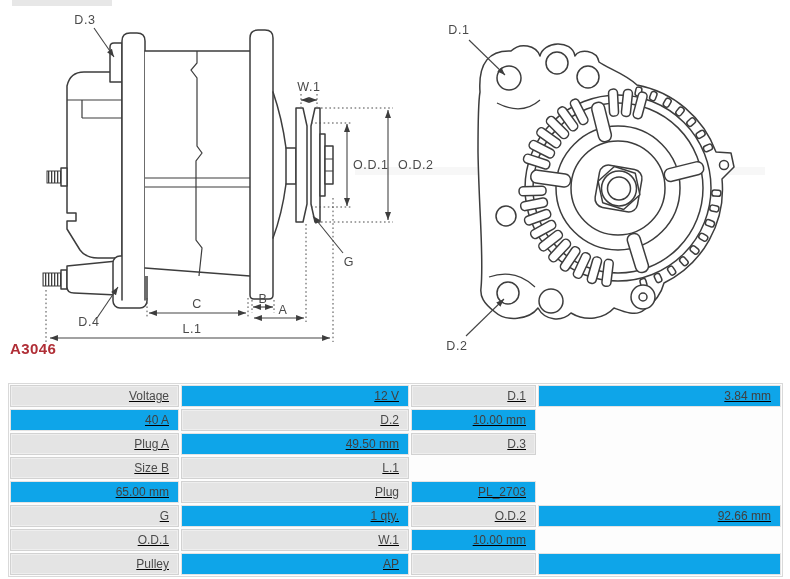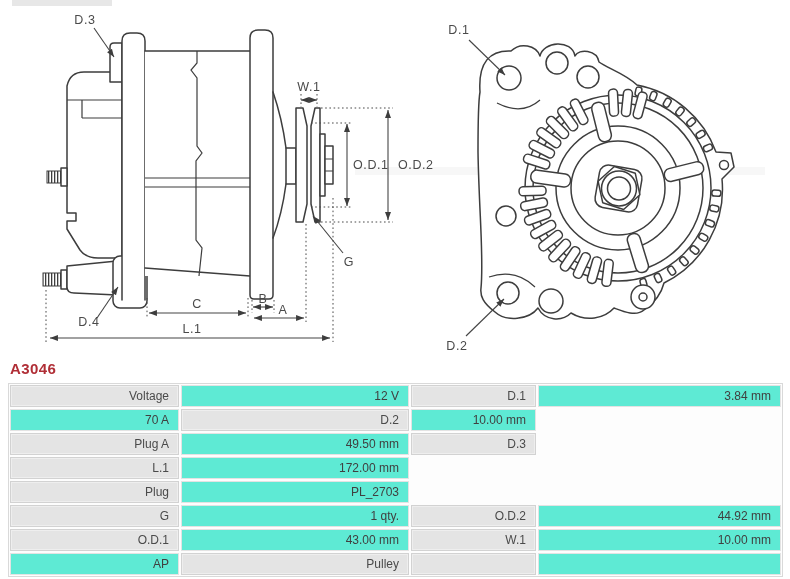--- a/index.html
+++ b/index.html
@@ -1,31 +1,31 @@
 <!DOCTYPE html>
 <html><head>
 <meta charset="utf-8">
 <style>
   html,body{margin:0;padding:0;background:#fff;}
   body{width:790px;height:579px;position:relative;overflow:hidden;
        font-family:"Liberation Sans",sans-serif;}
   svg text{font-family:"Liberation Sans",sans-serif;}
 
-  .part-code{position:absolute;left:10px;top:360px;font-size:15px;font-weight:bold;
+  .part-code{position:absolute;left:10px;top:340px;font-size:15px;font-weight:bold;
              letter-spacing:.4px;color:#b02e36;}
 
   .spec-table{position:absolute;left:8px;top:383px;width:775px;box-sizing:border-box;
               border:1px solid #d9d9d9;background:#fdfdfd;padding:1px;}
   .spec-row{display:grid;grid-template-columns:169px 228px 125px 1fr;column-gap:2px;
-            height:22px;margin-bottom:2px;}
+            height:22px;margin-bottom:2px;text-decoration:underline;}
   .spec-row:last-child{margin-bottom:0;}
   .cell{box-sizing:border-box;display:flex;align-items:center;justify-content:flex-end;
         padding-right:9px;font-size:12px;color:#4a4a4a;border:1px solid #dcdcdc;}
   .cell.lab{background:#e4e4e4;border-color:#d2d2d2;box-shadow:inset 0 0 0 1px #eeeeee;}
-  .cell.val{background:#5eead4;border-color:#e3e3e3;color:#404040;}
+  .cell.val{background:#0ea5e9;border-color:#e3e3e3;color:#404040;}
 
   .dim-line{stroke:#454545;stroke-width:1.1;fill:none;}
   .ext-line{stroke:#4a4a4a;stroke-width:1;fill:none;stroke-dasharray:1.6 2.6;}
   .dim-text{font-size:12.5px;fill:#4a4a4a;letter-spacing:.6px;}
   .draw{stroke:#3d3d3d;stroke-width:1.5;fill:none;stroke-linejoin:round;stroke-linecap:round;}
   .draw-f{stroke:#3d3d3d;stroke-width:1.5;fill:#ffffff;stroke-linejoin:round;stroke-linecap:round;}
   .draw-thin{stroke:#3d3d3d;stroke-width:1.2;fill:none;}
 </style>
 </head>
 <body>
@@ -257,51 +257,51 @@
 
 
 <div class="spec-table">
   <div class="spec-row">
     <div class="cell lab">Voltage</div>
     <div class="cell val">12 V</div>
     <div class="cell lab">D.1</div>
     <div class="cell val">3.84 mm</div>
   </div>
   <div class="spec-row">
-    <div class="cell val">70 A</div>
+    <div class="cell val">40 A</div>
     <div class="cell lab">D.2</div>
     <div class="cell val">10.00 mm</div>
   </div>
   <div class="spec-row">
     <div class="cell lab">Plug A</div>
     <div class="cell val">49.50 mm</div>
     <div class="cell lab">D.3</div>
   </div>
   <div class="spec-row">
+    <div class="cell lab">Size B</div>
     <div class="cell lab">L.1</div>
-    <div class="cell val">172.00 mm</div>
-  </div>
-  <div class="spec-row">
+  </div>
+  <div class="spec-row">
+    <div class="cell val">65.00 mm</div>
     <div class="cell lab">Plug</div>
     <div class="cell val">PL_2703</div>
   </div>
   <div class="spec-row">
     <div class="cell lab">G</div>
     <div class="cell val">1 qty.</div>
     <div class="cell lab">O.D.2</div>
-    <div class="cell val">44.92 mm</div>
+    <div class="cell val">92.66 mm</div>
   </div>
   <div class="spec-row">
     <div class="cell lab">O.D.1</div>
-    <div class="cell val">43.00 mm</div>
     <div class="cell lab">W.1</div>
     <div class="cell val">10.00 mm</div>
   </div>
   <div class="spec-row">
+    <div class="cell lab">Pulley</div>
     <div class="cell val">AP</div>
-    <div class="cell lab">Pulley</div>
     <div class="cell lab"></div>
     <div class="cell val"></div>
   </div>
 </div>
 
 
 
 
 </body></html>

